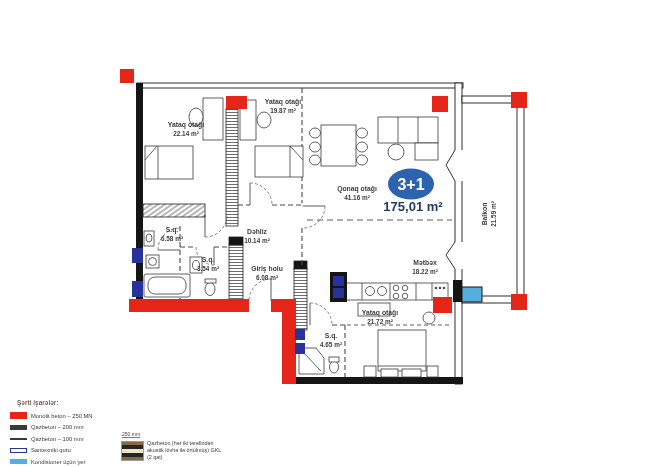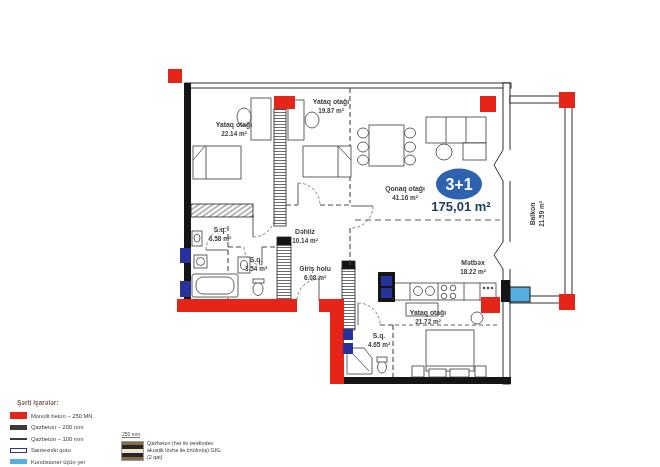--- a/index.html
+++ b/index.html
@@ -1,17 +1,17 @@
 <!DOCTYPE html>
 <html><head>
 <meta charset="utf-8">
 <style>
   html,body{margin:0;padding:0;background:#ffffff;}
   body{width:660px;height:467px;position:relative;font-family:"Liberation Sans",sans-serif;overflow:hidden;}
-  .stage{position:absolute;left:0;top:0;width:528px;height:467px;padding-left:48px;}
+  .stage{position:absolute;left:0;top:0;width:528px;height:467px;}
   svg text{font-family:"Liberation Sans",sans-serif;}
   .room-name{font-size:6.8px;font-weight:bold;fill:#3d3d3d;}
   .room-area{font-size:6.4px;font-weight:bold;fill:#3d3d3d;}
   .badge-type{font-size:16px;font-weight:bold;fill:#ffffff;}
   .badge-area{font-size:13px;font-weight:bold;fill:#1e3c64;}
   
   .legend{position:absolute;left:10px;top:399px;width:120px;}
   .legend-title{font-size:6.5px;font-weight:bold;color:#7d625a;margin:0 0 6px 7px;}
   .legend-row{display:flex;align-items:center;margin:0 0 4.5px 0;height:7px;}
   .legend-swatch{width:17px;margin-right:4px;flex:none;}

